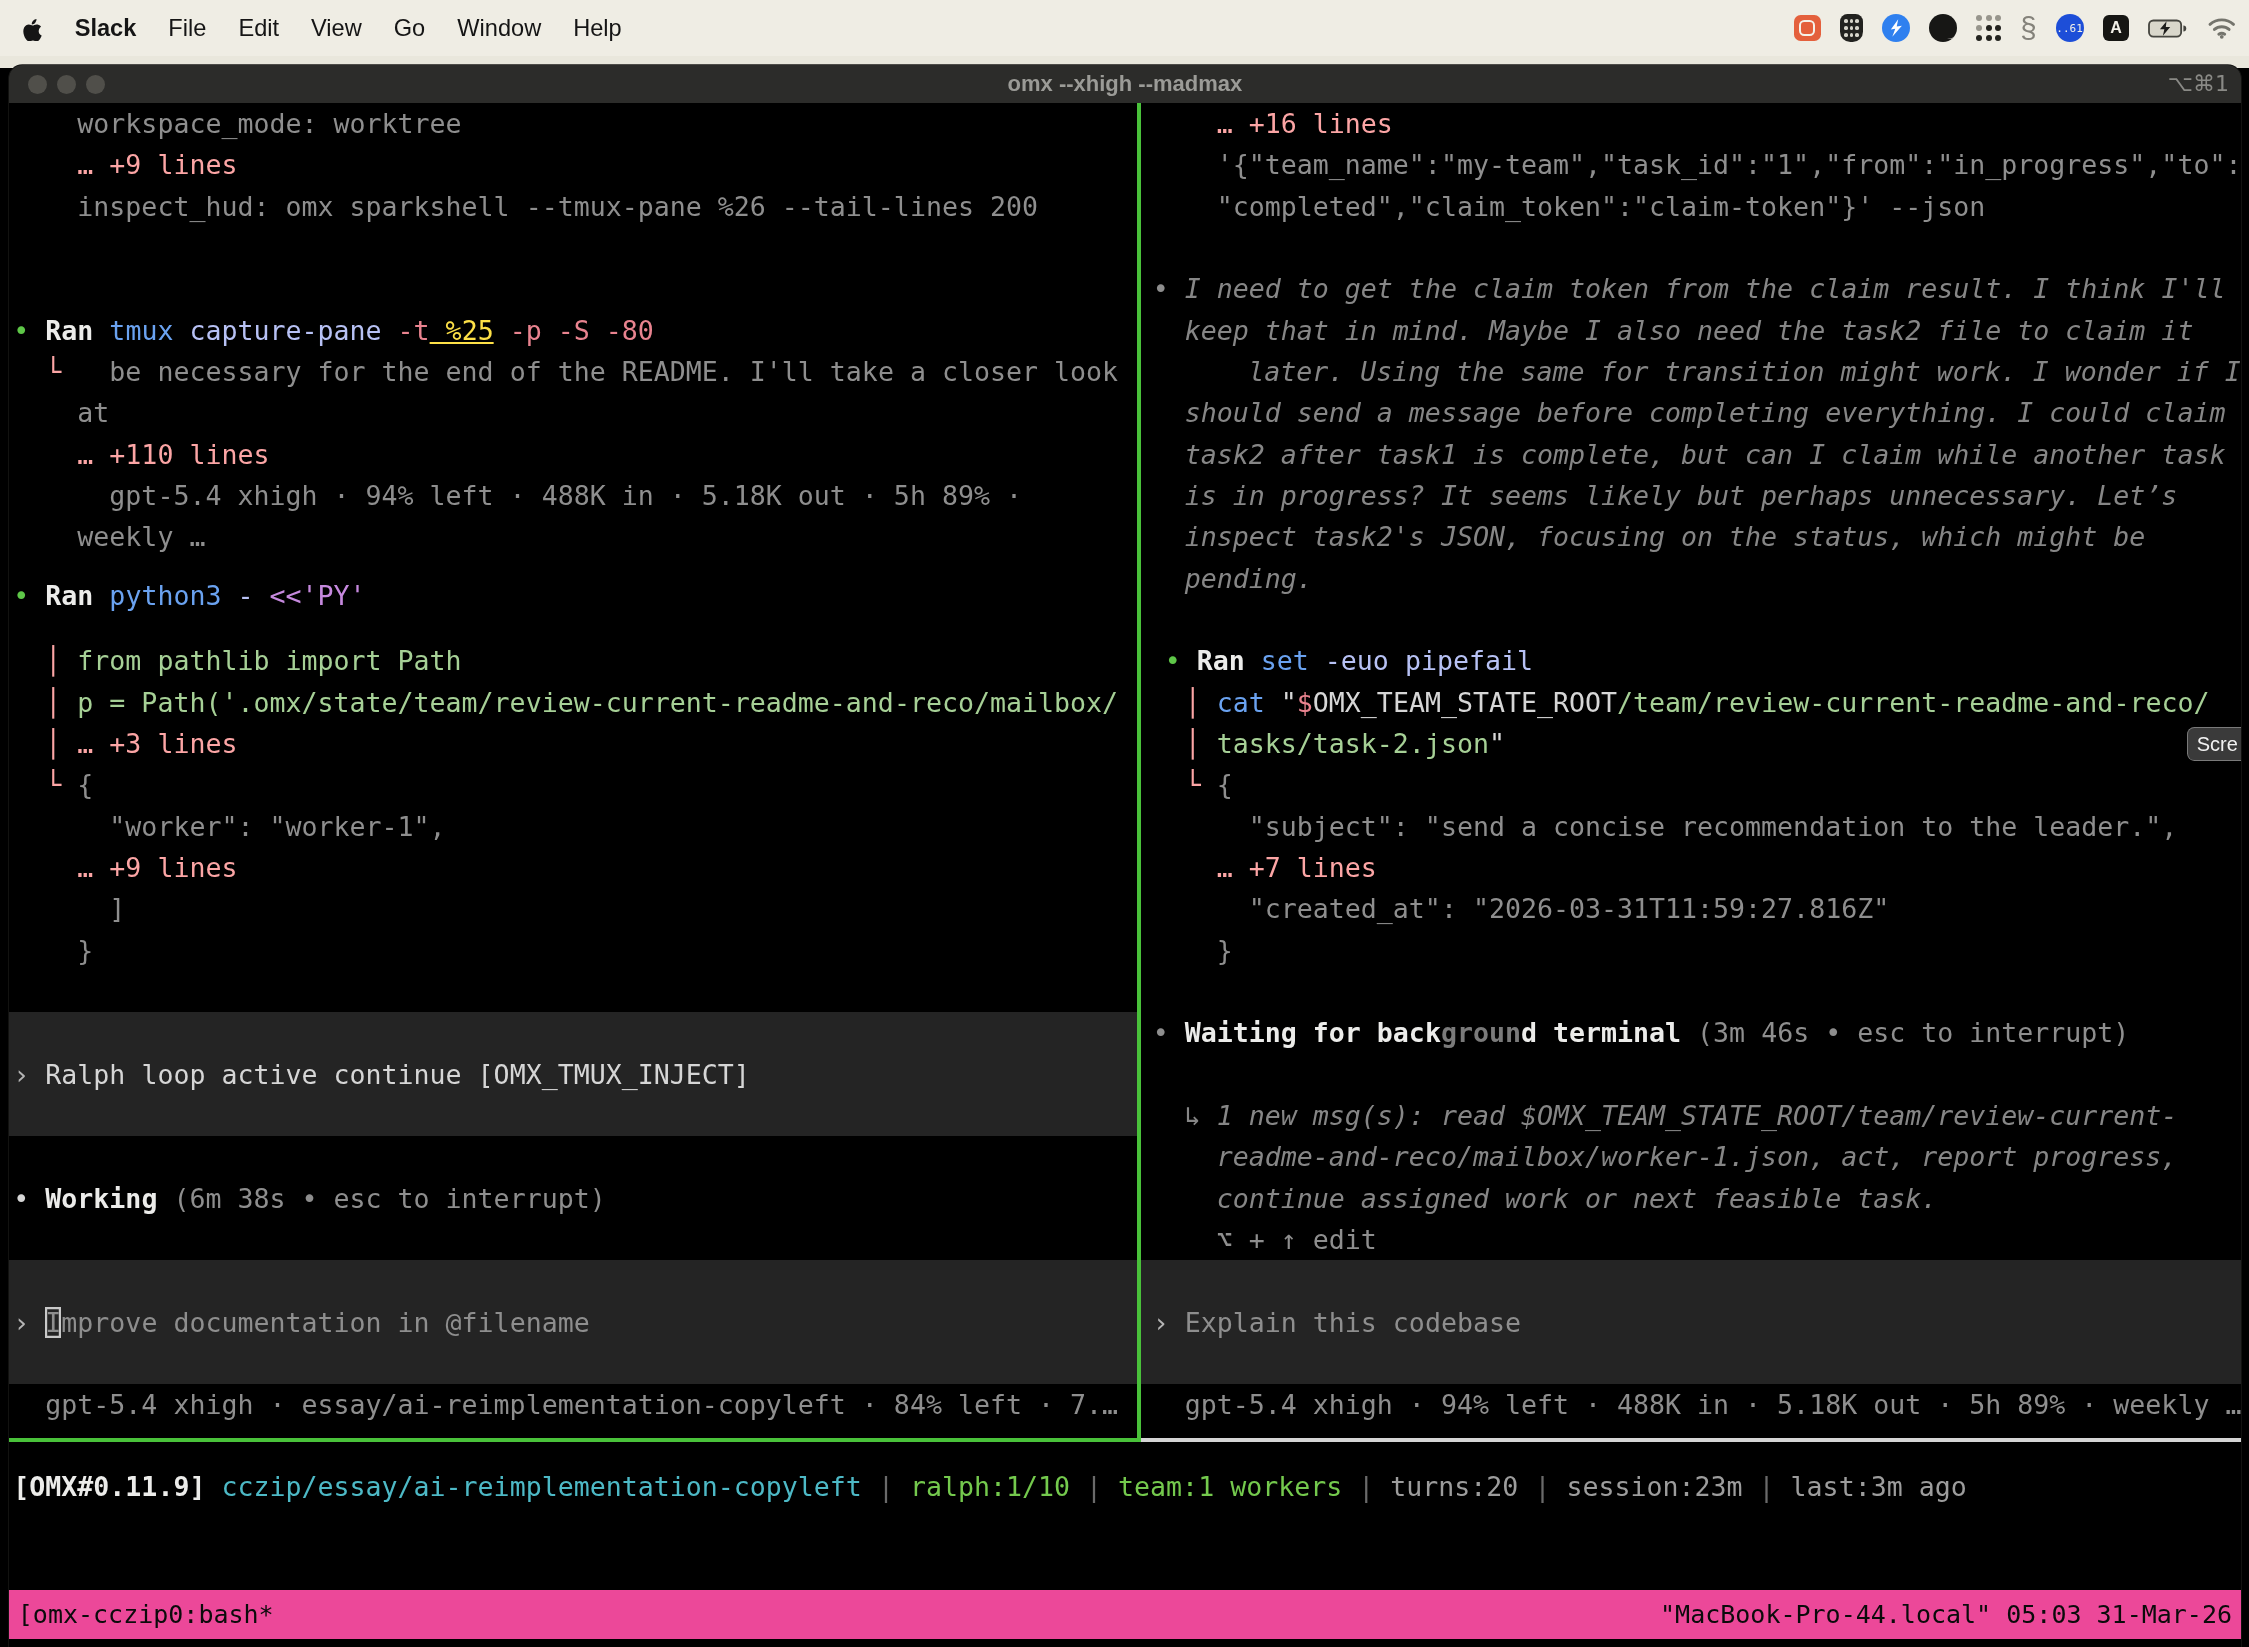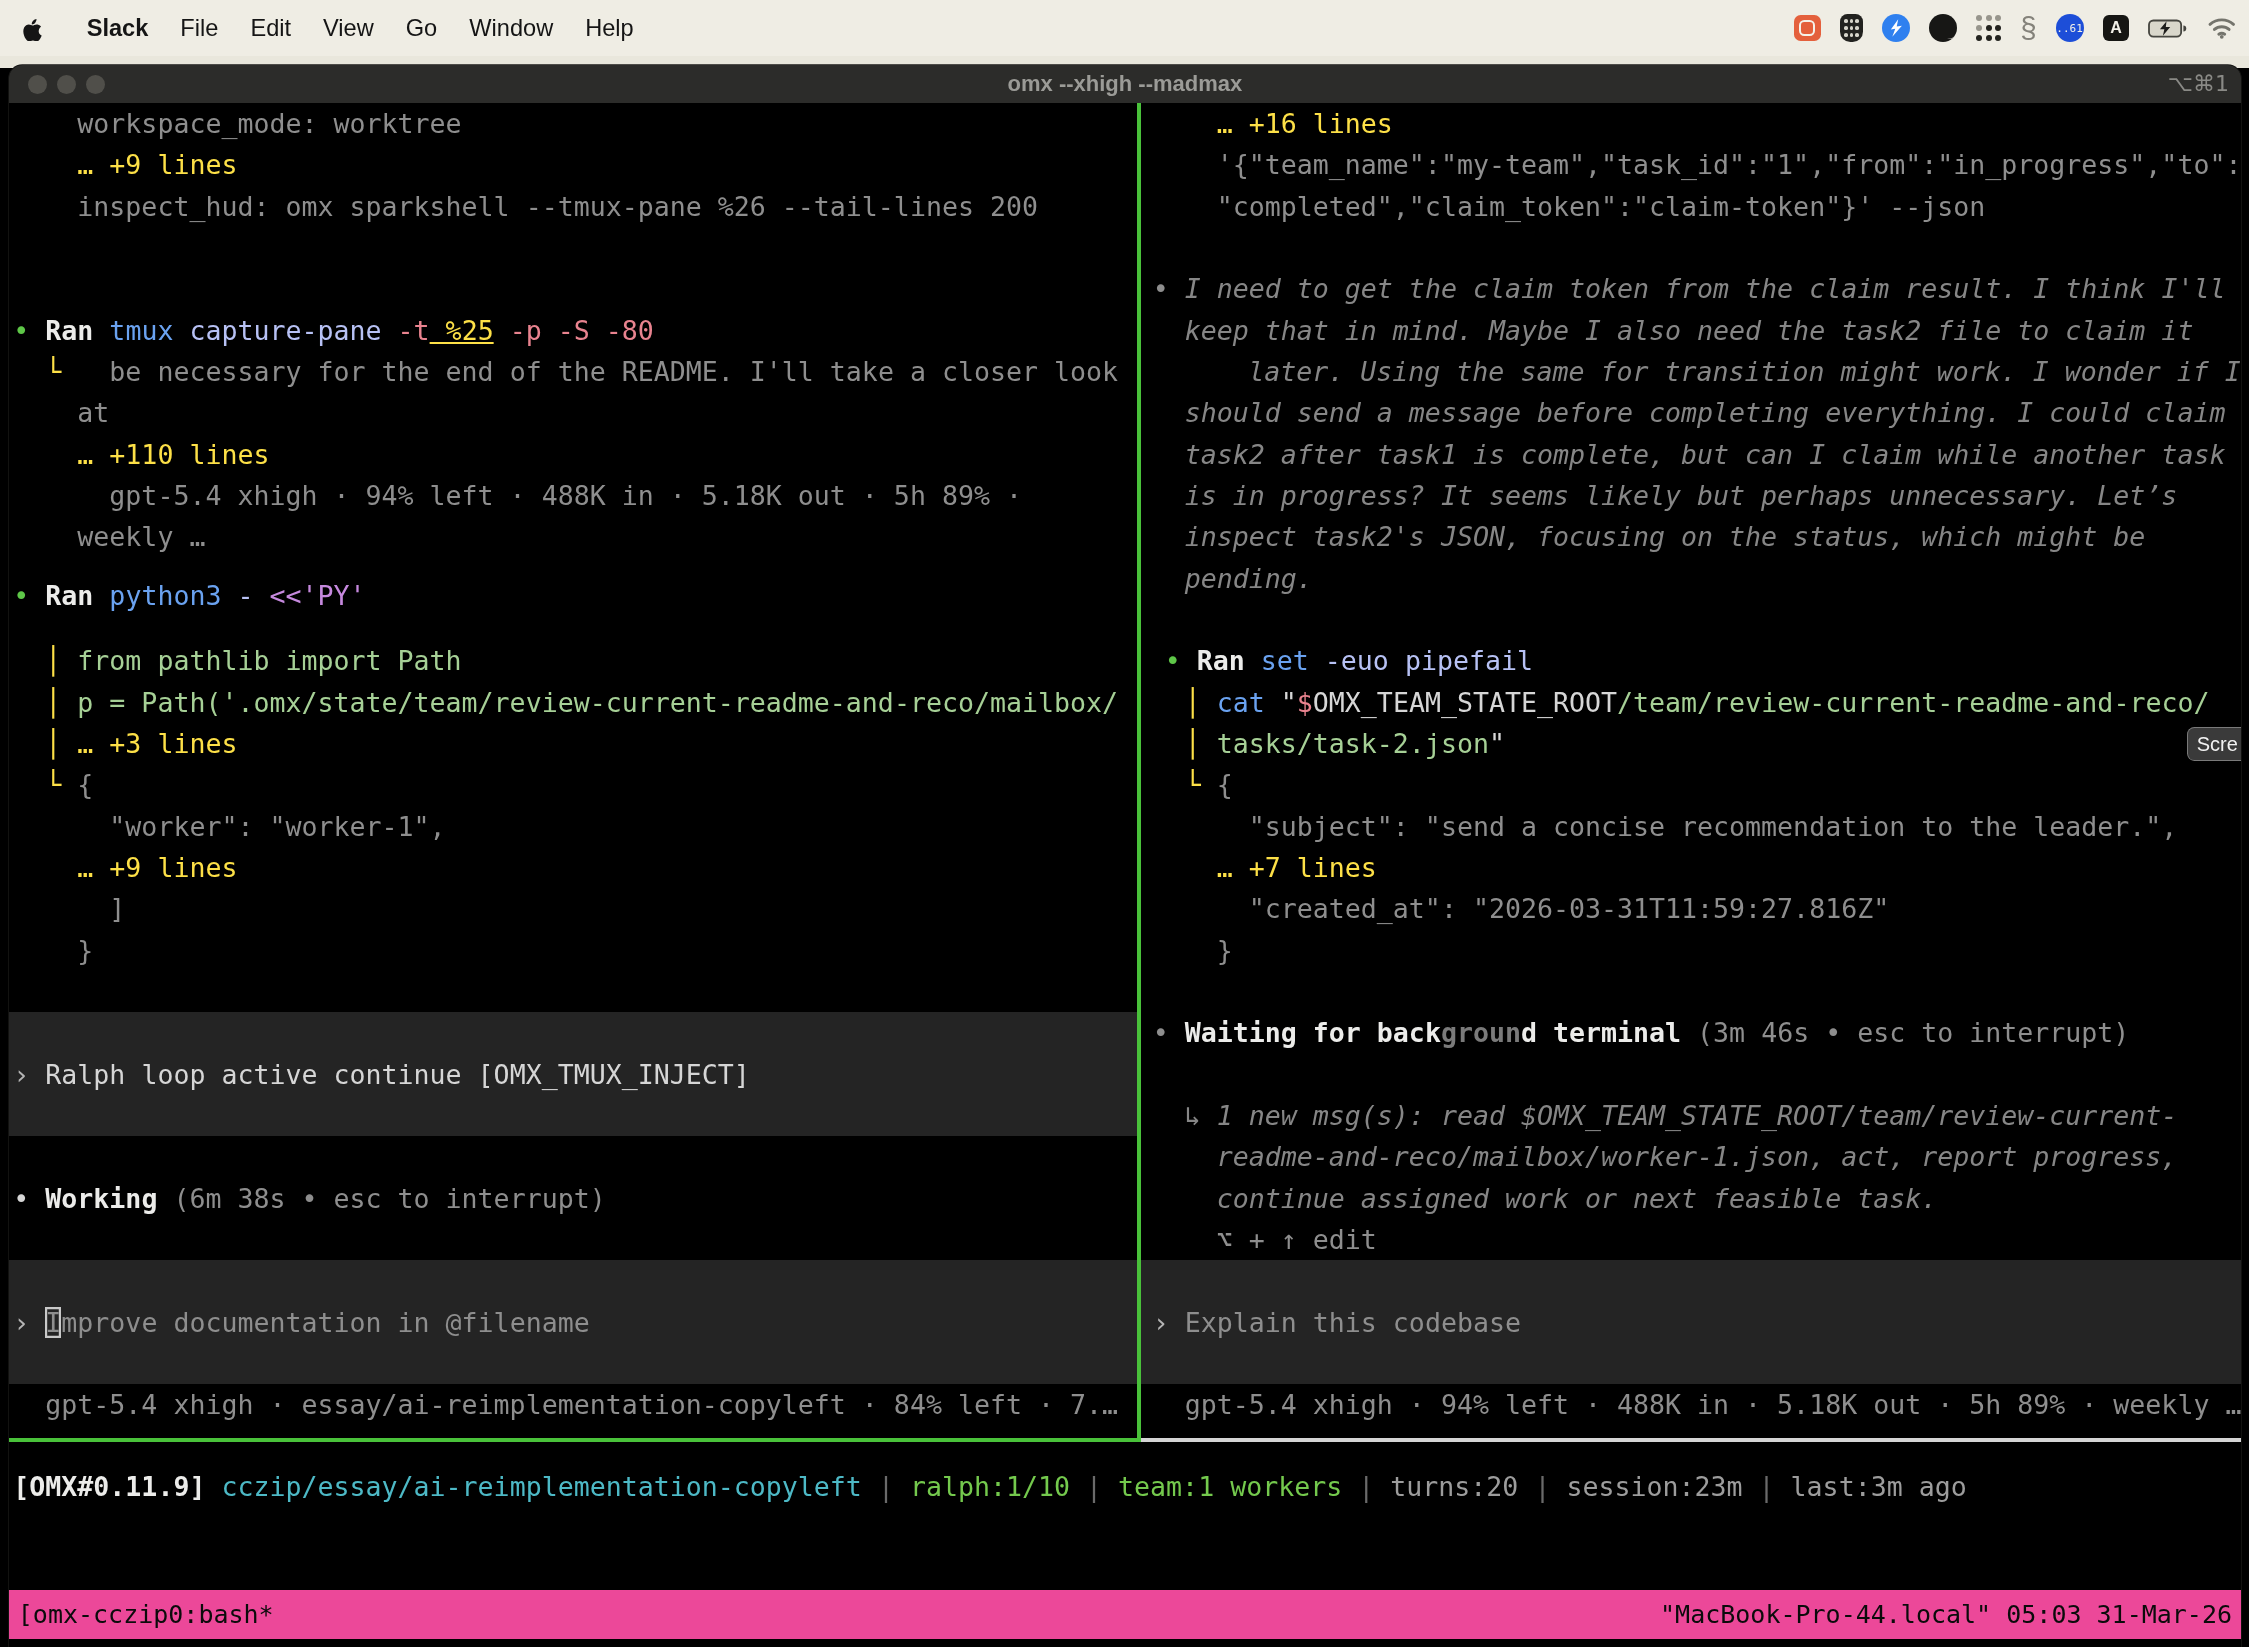--- a/index.html
+++ b/index.html
@@ -1,21 +1,21 @@
 <!DOCTYPE html>
 <html style="font-size:11.8px"><head>
 <meta charset="utf-8">
 <style>
   html,body{margin:0;padding:0;background:#000;}
   .screen{position:relative;width:2250px;height:1648px;background:#000;overflow:hidden;font-family:"Liberation Sans",sans-serif;}
   .desktop-top{position:absolute;top:0;left:0;width:2250px;height:68px;background:#e9e7dc;}
   
   .menubar{position:absolute;top:0;left:0;width:2250px;height:56px;background:#efede4;display:flex;align-items:center;color:#151515;font-size:23.6px;}
   .menubar-left{display:flex;align-items:center;gap:32px;padding-left:22px;}
-  .menu-app{font-weight:bold;margin-left:12px;}
+  .menu-app{font-weight:bold;}
   .menu-item{white-space:nowrap;}
   .menubar-right{position:absolute;right:0;top:0;height:56px;display:flex;align-items:center;gap:19px;padding-right:13.3px;}
   .mb-ic{display:flex;align-items:center;justify-content:center;}
   .ic-shot{width:26.6px;height:26.6px;border-radius:6.6px;background:#e4603c;position:relative;}
   .ic-shot::after{content:"";position:absolute;inset:5.2px;border:2.2px solid #f4f2ea;border-radius:5.2px;}
   .ic-shield{width:23.6px;height:28px;border-radius:7.4px 7.4px 10.3px 10.3px;background:#22221f;display:grid;grid-template-columns:repeat(3,1fr);place-items:center;padding:3.7px;box-sizing:border-box;}
   .ic-shield i{width:3.7px;height:3.7px;border-radius:50%;background:#d6d4ca;}
   .ic-blue{width:28px;height:28px;border-radius:50%;background:#2f80ef;position:relative;}
   .ic-blue svg{position:absolute;inset:0;}
   .ic-moon{width:28px;height:28px;border-radius:50%;background:#171715;position:relative;overflow:hidden;}
@@ -44,21 +44,21 @@
   .band{position:absolute;left:0;right:0;background:#242424;}
   .divider-v{position:absolute;top:0;left:1128px;width:4.4px;height:1339px;background:#49c13a;}
   .hb-left{position:absolute;top:1335px;left:0;width:1128px;height:4.4px;background:#49c13a;}
   .hb-right{position:absolute;top:1335px;left:1132px;width:1100px;height:4.4px;background:#d4d4d4;}
   .omx{position:absolute;top:1363px;left:4.4px;height:41px;line-height:41px;white-space:pre;font-family:"DejaVu Sans Mono","DejaVu Sans",monospace;font-size:26.6px;}
   .tmuxbar{position:absolute;top:1487px;left:0;width:2232px;height:49px;background:#ec4899;color:#0b0b0b;font-family:"DejaVu Sans Mono","DejaVu Sans",monospace;font-size:25px;line-height:49px;display:flex;justify-content:space-between;padding:0 8.9px;box-sizing:border-box;white-space:pre;}
   .scre{position:absolute;top:624px;left:2178px;width:55px;height:34px;background:#3a3a3a;border:1.5px solid #7a7a7a;border-right:none;border-radius:7.4px 0 0 7.4px;color:#f2f2f2;font-size:20px;line-height:32px;padding-left:8.9px;box-sizing:border-box;font-family:"Liberation Sans",sans-serif;}
   
   .c-g{color:#8e8e8e;} .c-g2{color:#9c9c9c;}
   .c-gi{color:#868686;font-style:italic;}
-  .c-dim{color:#fde047;}
+  .c-dim{color:#fca5a5;}
   .c-dimb{color:#7a7a7a;font-weight:bold;}
   .c-W{color:#ececea;font-weight:bold;}
   .c-wn{color:#d6d6d6;}
   .c-pr{color:#b4b4b4;}
   .c-bg{color:#5ec748;}
   .c-bl{color:#6aa2f0;}
   .c-pw{color:#b7c1f4;}
   .c-pk{color:#e9838f;}
   .c-or{color:#fde047;text-decoration:underline;}
   .c-pu{color:#c689de;}

